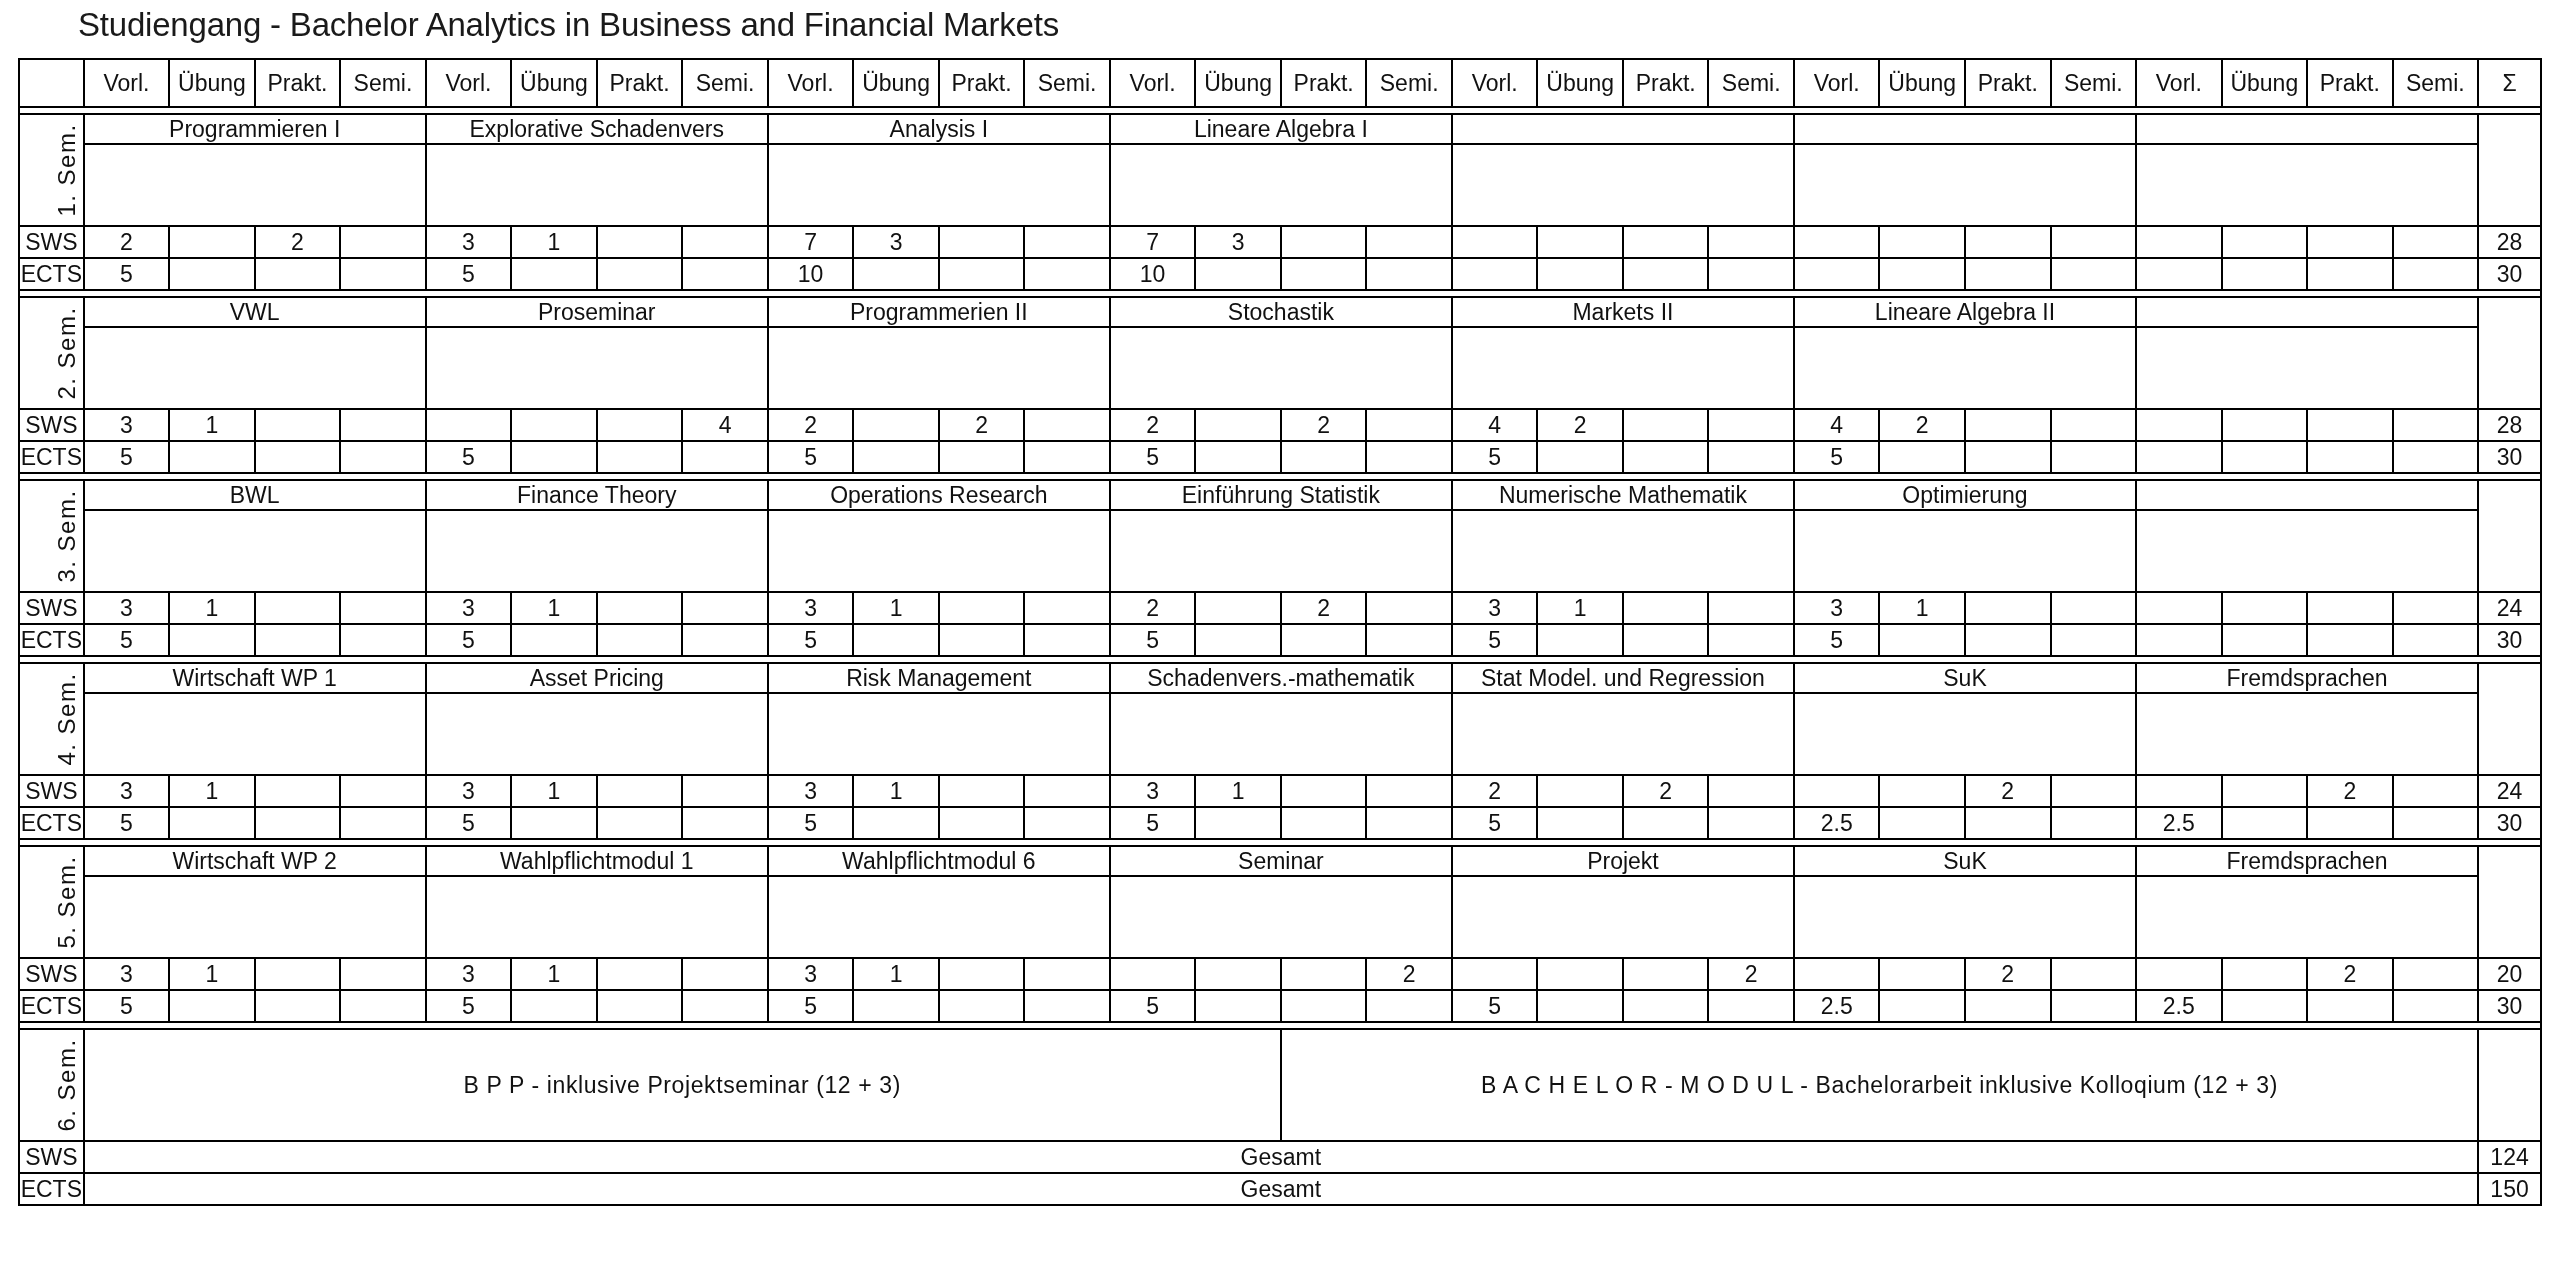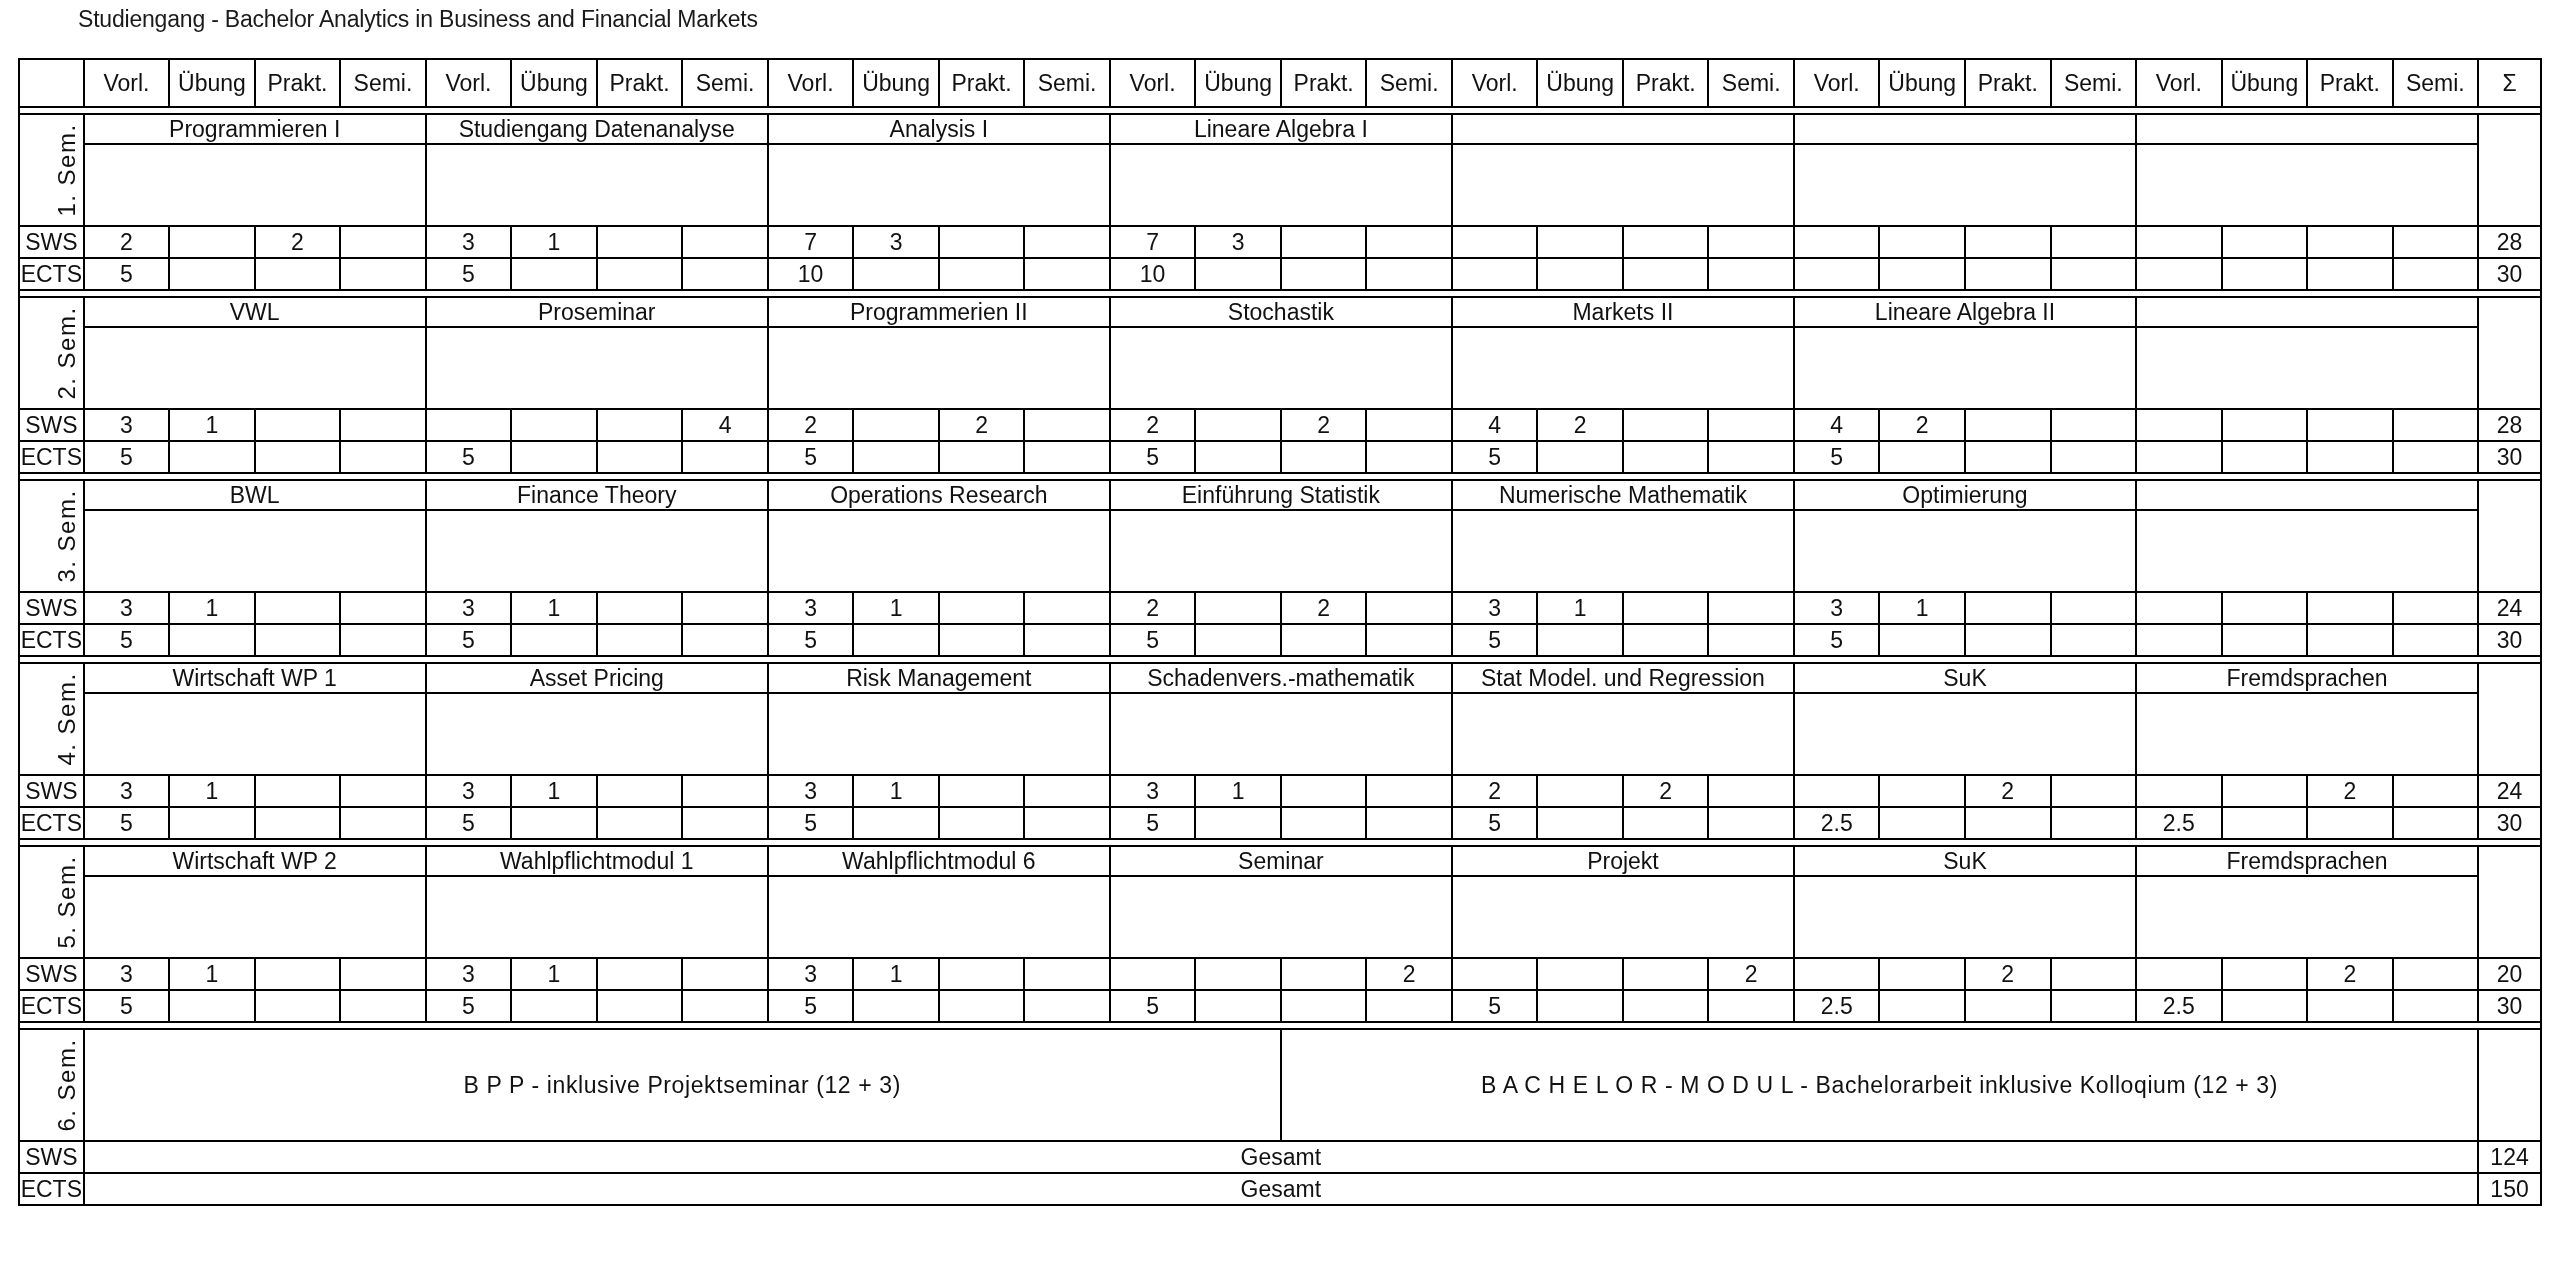--- a/index.html
+++ b/index.html
@@ -14,21 +14,21 @@
     height: 1262px;
     background: #ffffff;
     overflow: hidden;
   }
 
   
   #title {
     position: absolute;
     left: 78px;
     top: 6px;
-    font-size: 23px;
+    font-size: 33px;
     color: #1a1a1a;
     letter-spacing: -0.2px;
     white-space: nowrap;
   }
 
   
   #grid {
     position: absolute;
     left: 18px;
     top: 58px;
@@ -241,21 +241,21 @@
           <td class="hdr-cell">Prakt.</td>
           <td class="hdr-cell grp-end">Semi.</td>
           <td class="hdr-sum grp-start">Σ</td>
         </tr>
         <tr class="sep">
           <td colspan="30"></td>
         </tr>
         <tr class="modname">
           <td class="semlabel" rowspan="2"><span>1. Sem.</span></td>
           <td class="modname" colspan="4">Programmieren I</td>
-          <td class="modname" colspan="4">Studiengang Datenanalyse</td>
+          <td class="modname" colspan="4">Explorative Schadenvers</td>
           <td class="modname" colspan="4">Analysis I</td>
           <td class="modname" colspan="4">Lineare Algebra I</td>
           <td class="modname empty" colspan="4"></td>
           <td class="modname empty" colspan="4"></td>
           <td class="modname empty" colspan="4"></td>
           <td class="sum-empty" rowspan="2"></td>
         </tr>
         <tr class="block">
           <td class="block c-purple" colspan="4"></td>
           <td class="block c-yellow" colspan="4"></td>

